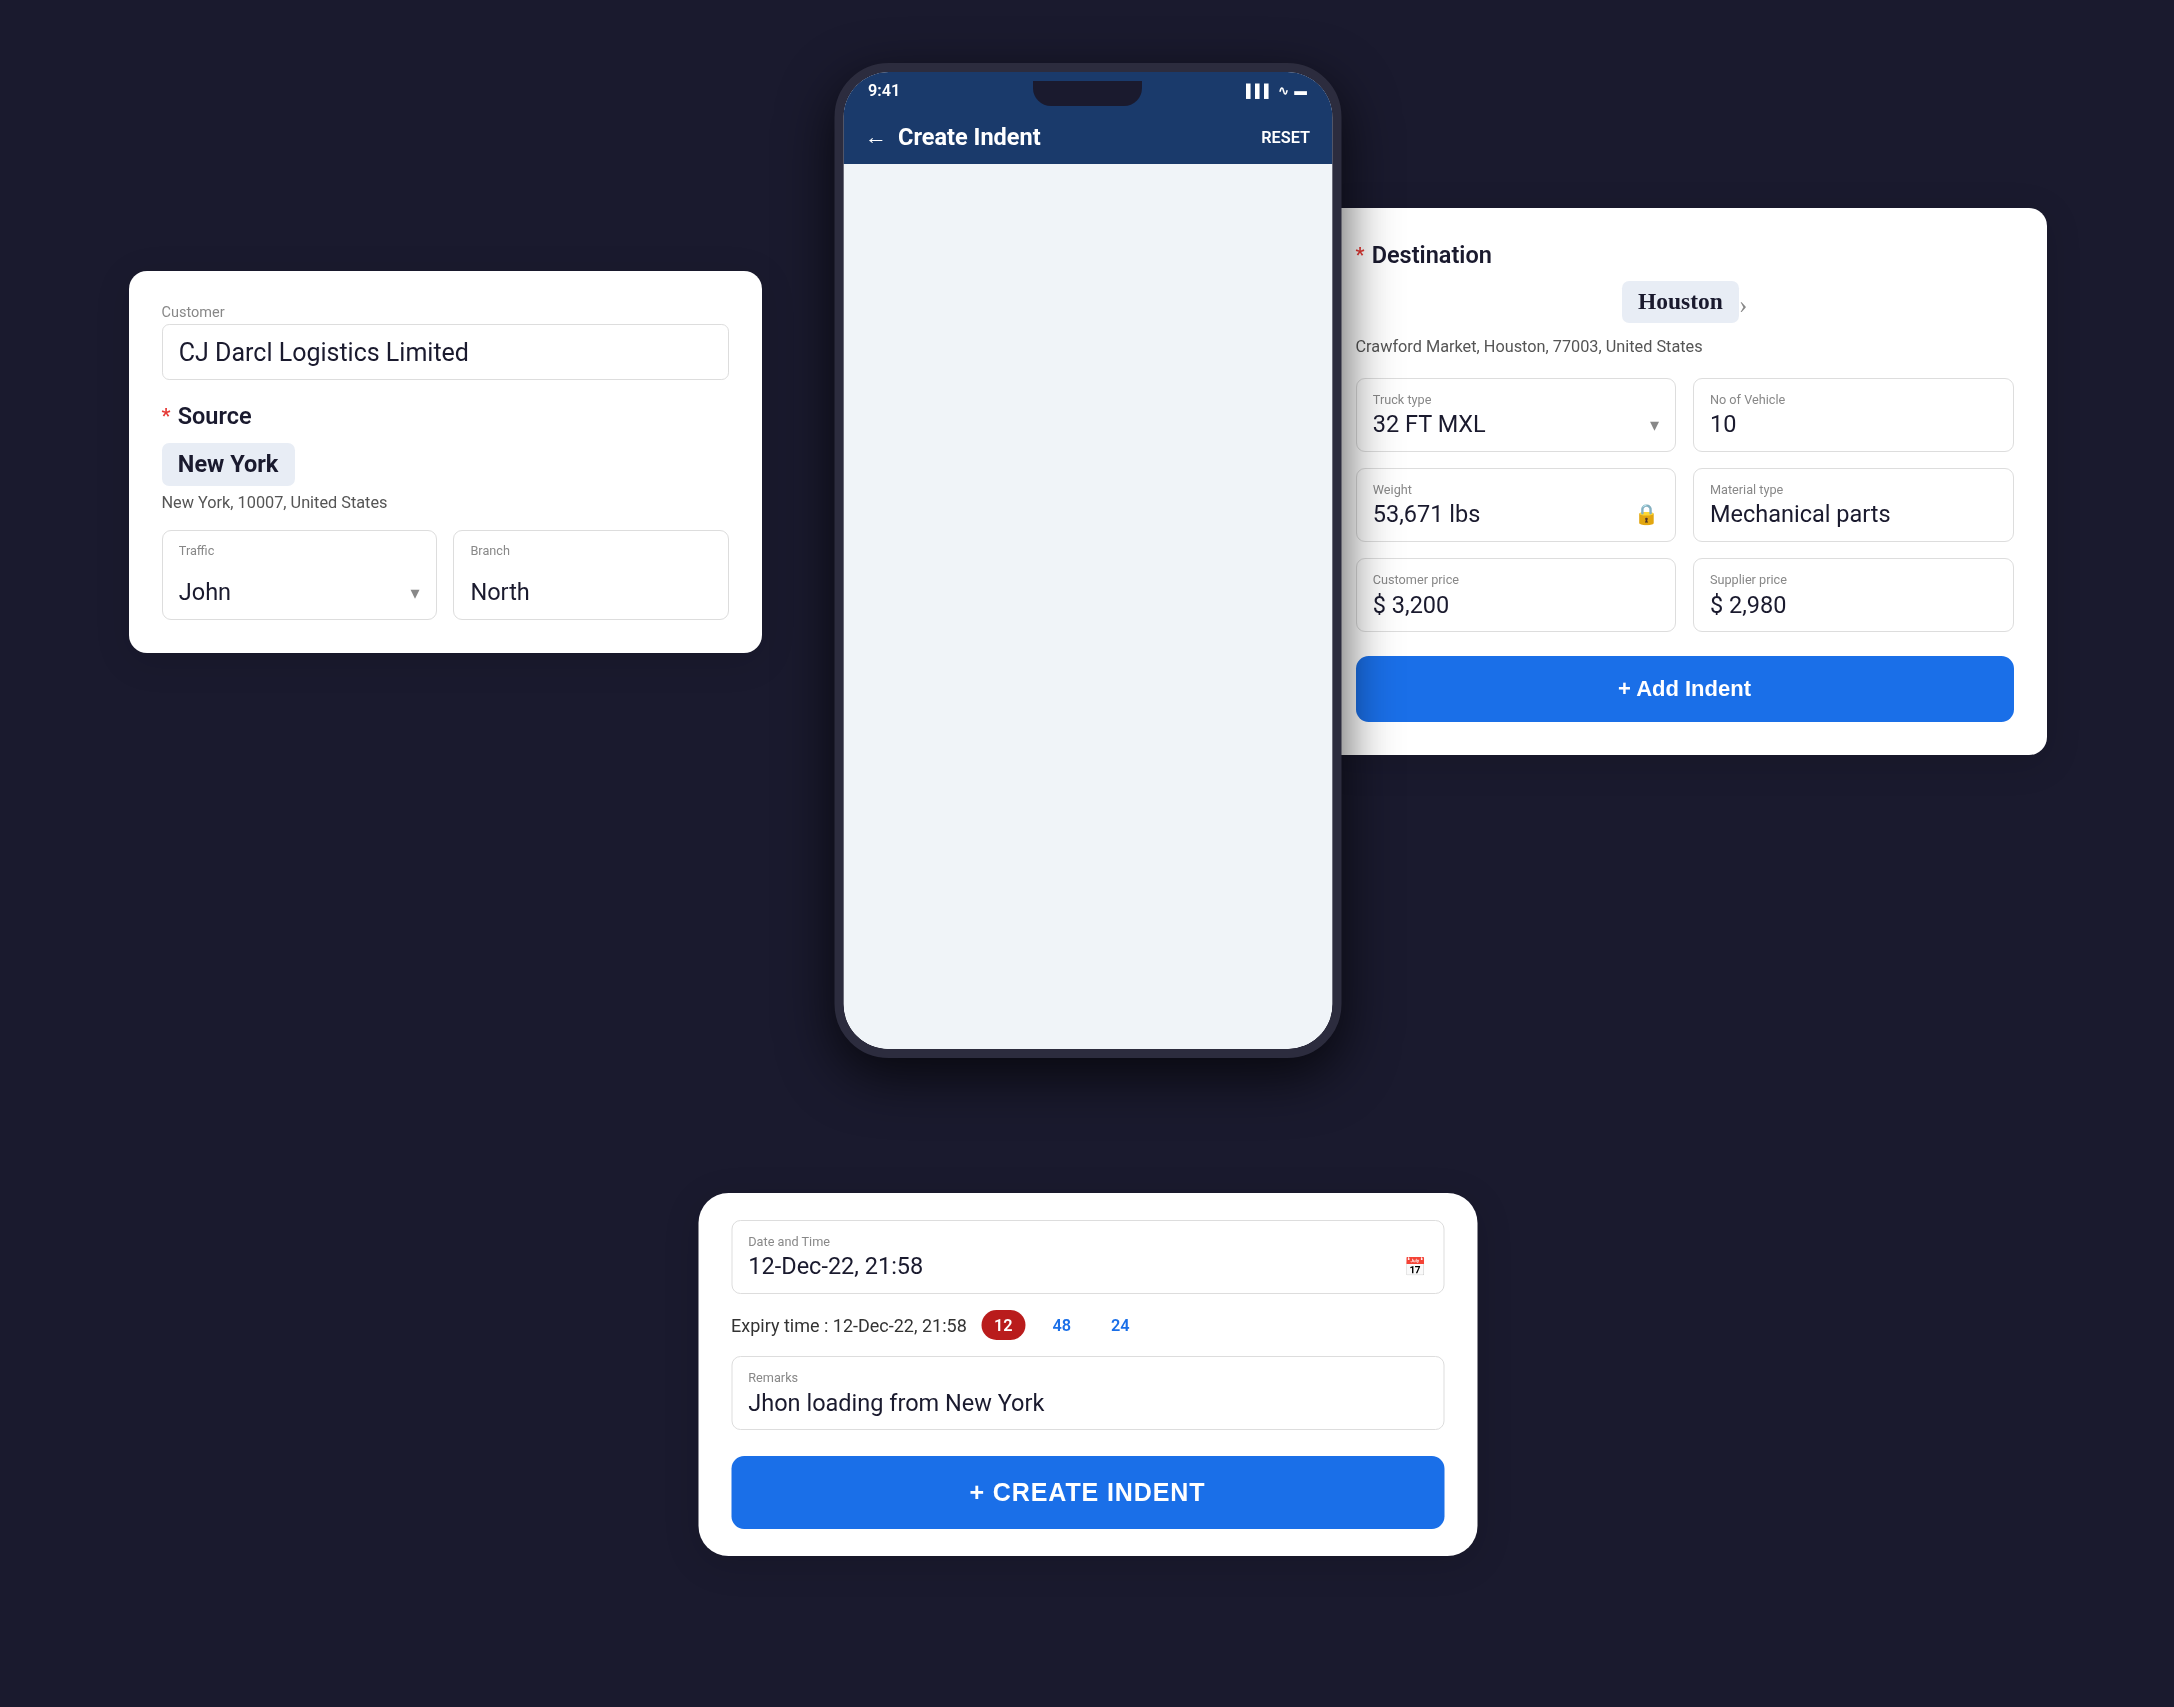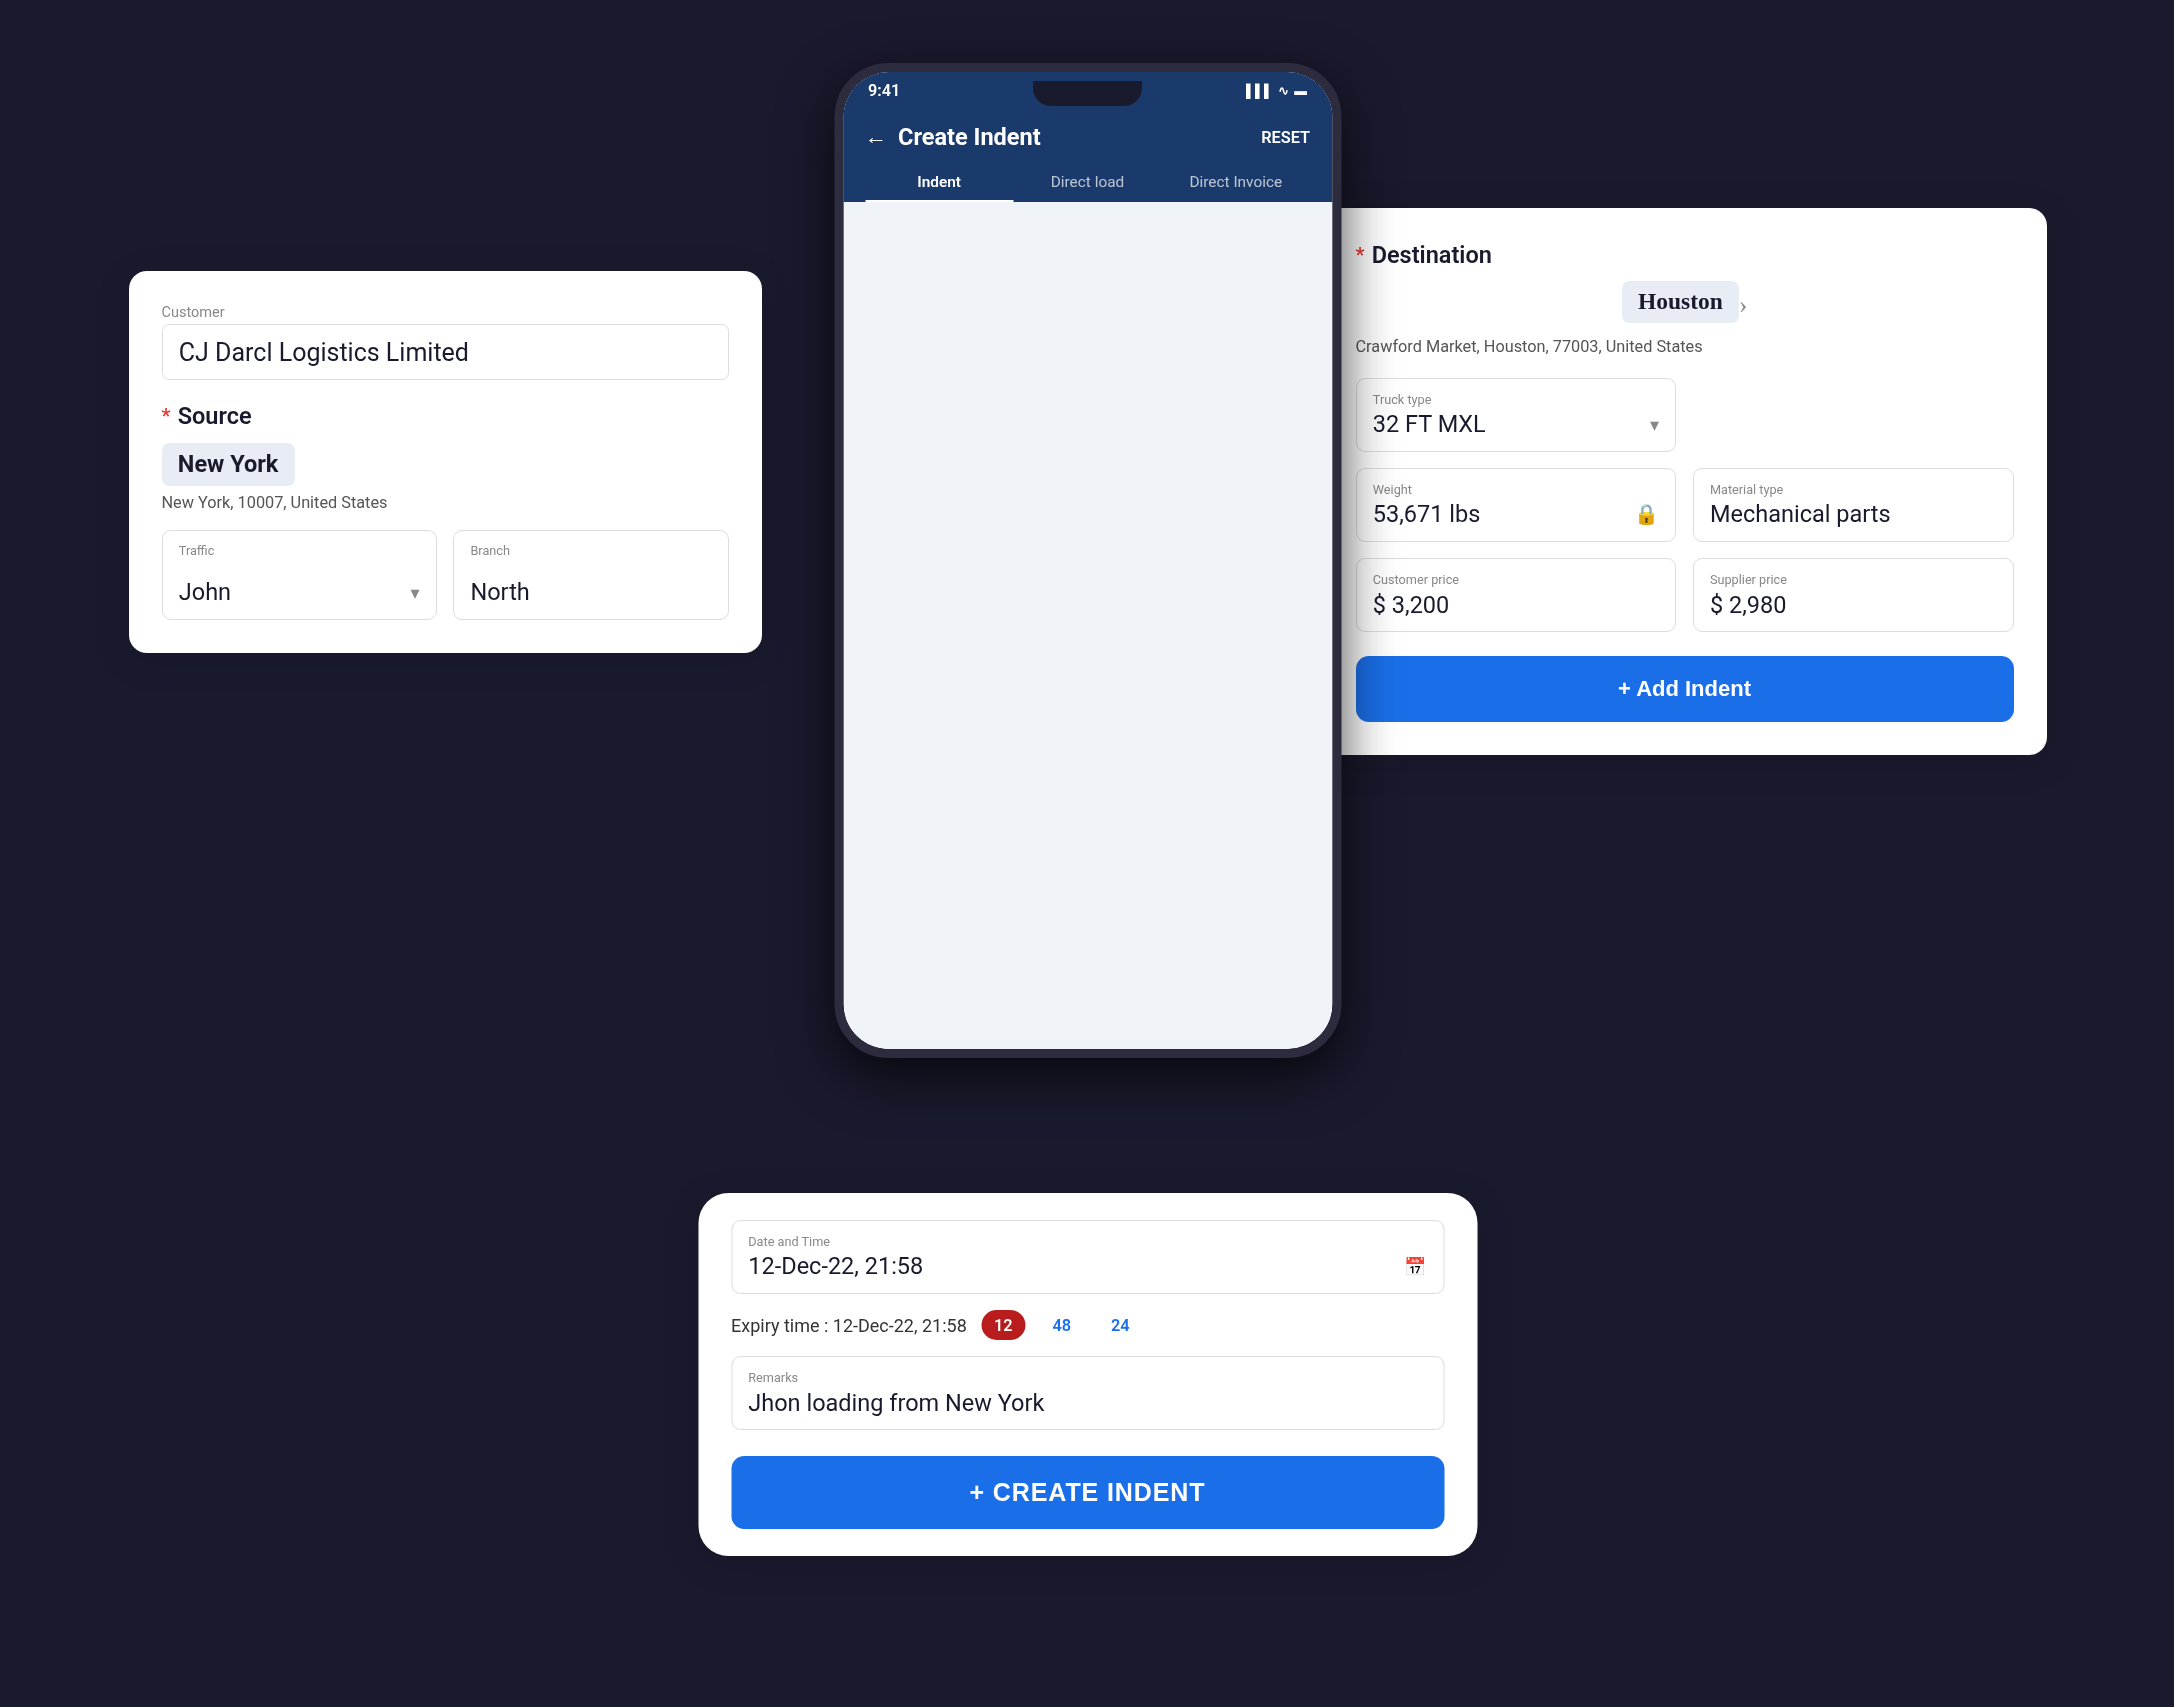--- a/index.html
+++ b/index.html
@@ -396,25 +396,20 @@
       </div>
 
       <div class="phone-header">
         <div class="phone-header-top">
           <div class="phone-header-title">
             <span class="back-arrow">←</span>
             <span>Create Indent</span>
           </div>
           <span class="phone-reset">RESET</span>
         </div>
-        <div class="phone-tabs">
-          <div class="phone-tab active">Indent</div>
-          <div class="phone-tab">Direct load</div>
-          <div class="phone-tab">Direct Invoice</div>
-        </div>
       </div>
 
       <div class="phone-body"></div>
     </div>
   </div>
 
   <div class="main-card">
     
     <div class="field-group">
       <div class="field-label-float">Customer</div>
@@ -461,20 +456,26 @@
 
     
     <div class="form-grid">
       <div class="form-field">
         <div class="form-field-label">Truck type</div>
         <div class="form-field-value">
           <span>32 FT MXL</span>
           <span class="chevron-down">▾</span>
         </div>
       </div>
+      <div class="form-field">
+        <div class="form-field-label">No of Vehicle</div>
+        <div class="form-field-value">
+          <span>10</span>
+        </div>
+      </div>
     </div>
 
     
     <div class="form-grid">
       <div class="form-field">
         <div class="form-field-label">Weight</div>
         <div class="form-field-value">
           <span>53,671 lbs</span>
           <span class="lock-icon">🔒</span>
         </div>

